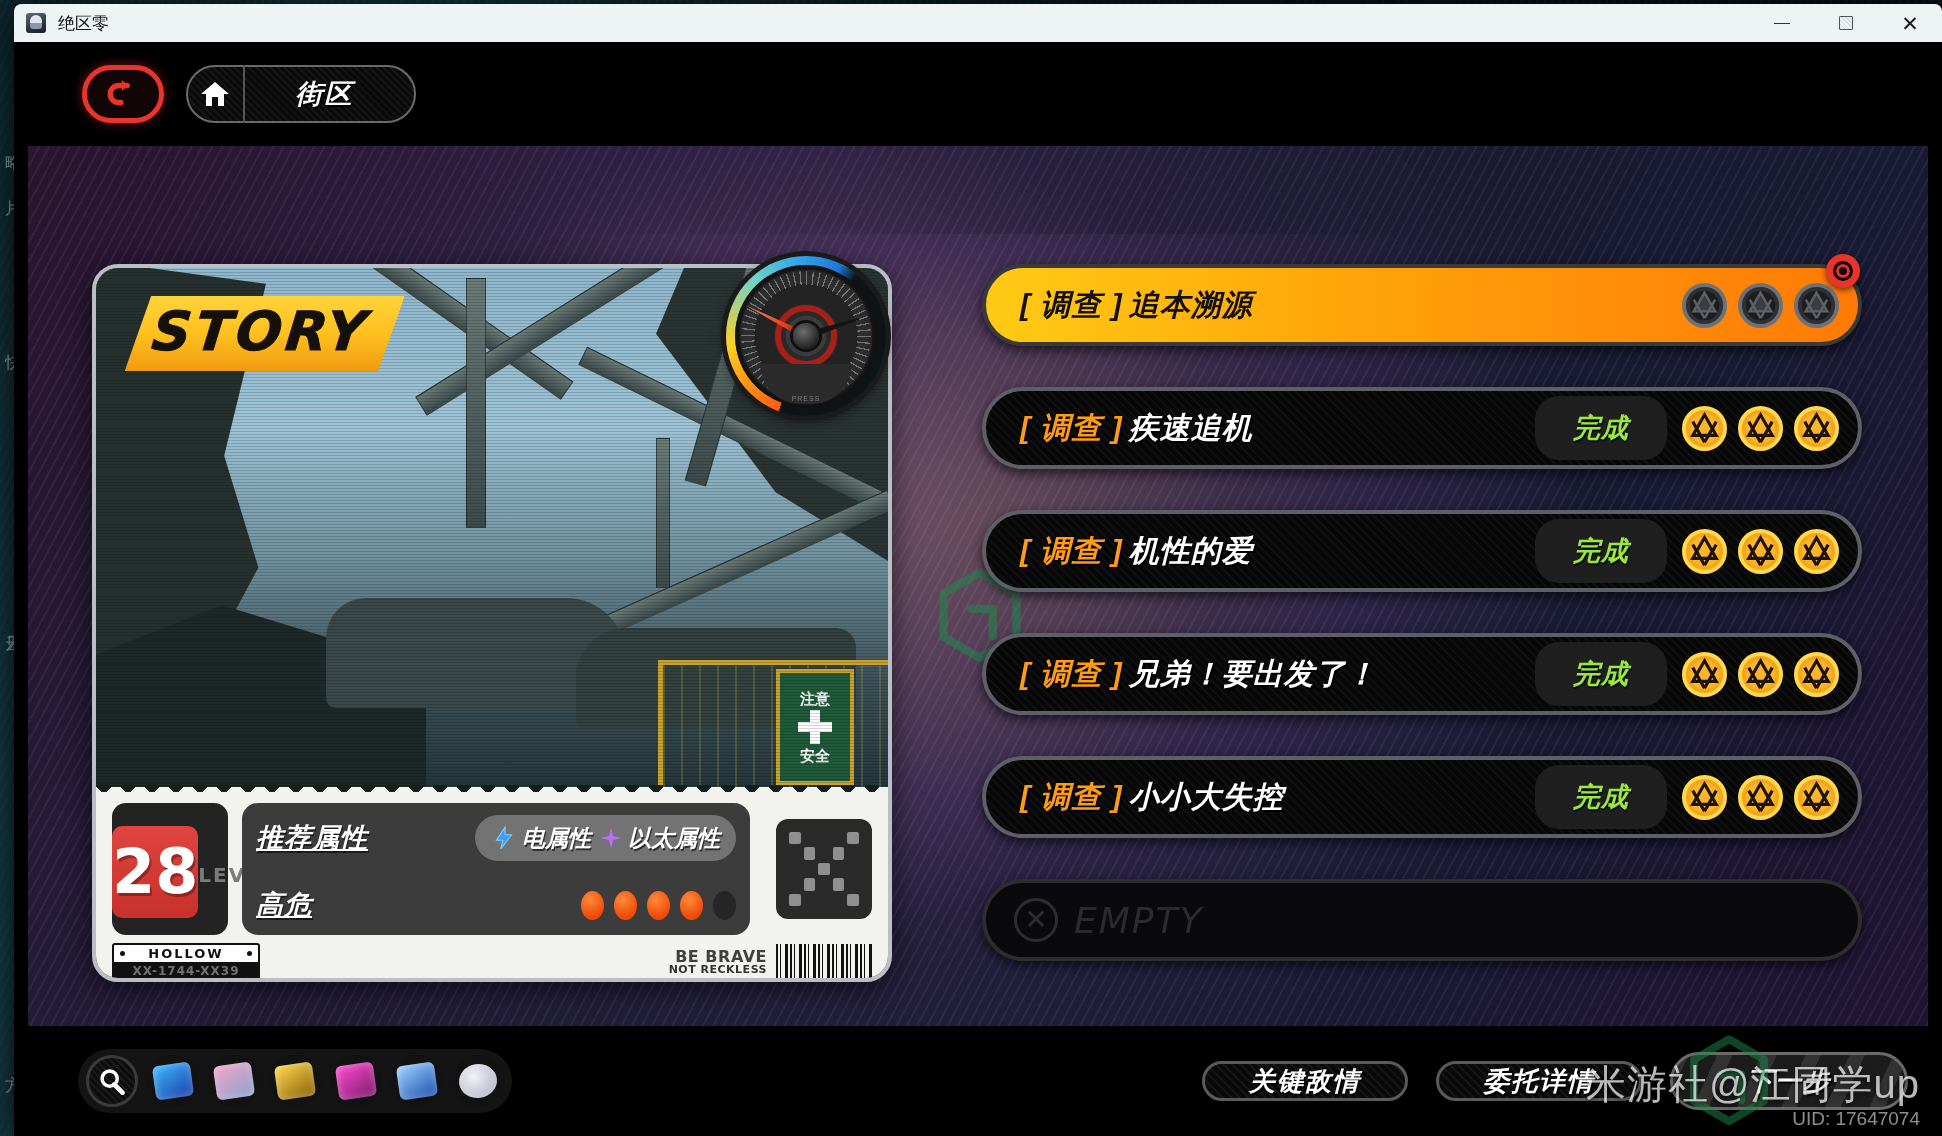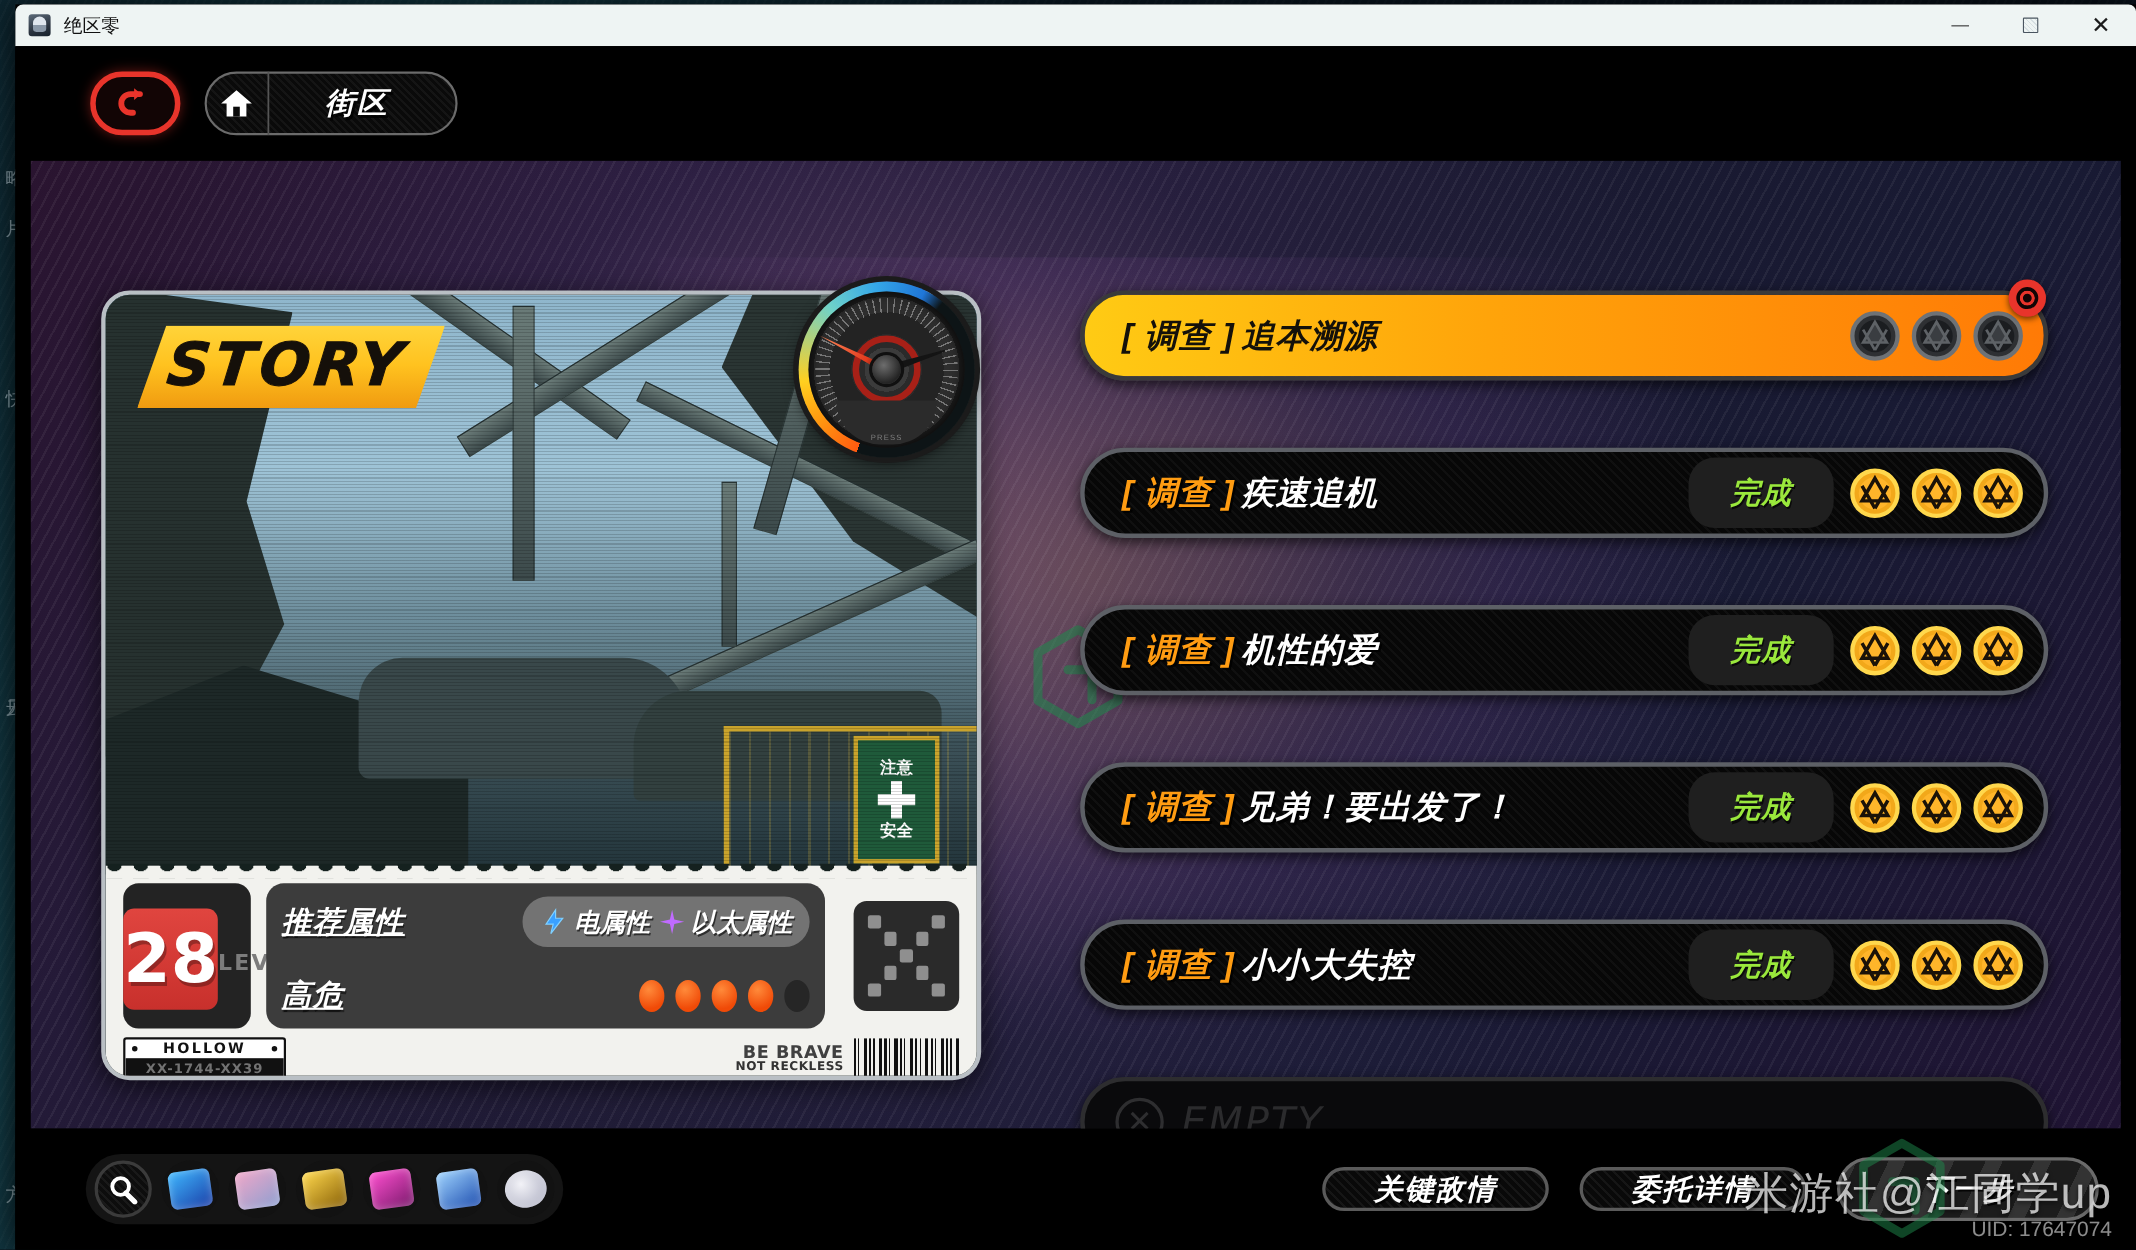--- a/index.html
+++ b/index.html
@@ -341,21 +341,21 @@
     background-image: repeating-linear-gradient(90deg,#111 0 2px, transparent 2px 4px, #111 4px 5px, transparent 5px 9px, #111 9px 12px, transparent 12px 14px);
   }
 
   
   #quests {
     position: absolute; left: 968px; top: 222px;
     width: 880px; z-index: 8;
   }
   .quest {
     position: relative;
-    height: 82px; margin-bottom: 61px;
+    height: 82px; margin-bottom: 41px;
     border-radius: 41px;
     border: 4px solid #5d6066;
     background: #070707;
     background-image: repeating-linear-gradient(45deg, rgba(255,255,255,.035) 0 2px, transparent 2px 6px);
     display: flex; align-items: center;
     padding: 0 18px 0 34px;
     box-shadow: 0 4px 12px rgba(0,0,0,.65);
   }
   .quest.active {
     background: linear-gradient(90deg,#ffcb14 0%, #ffa40a 42%, #ff7a06 100%);

